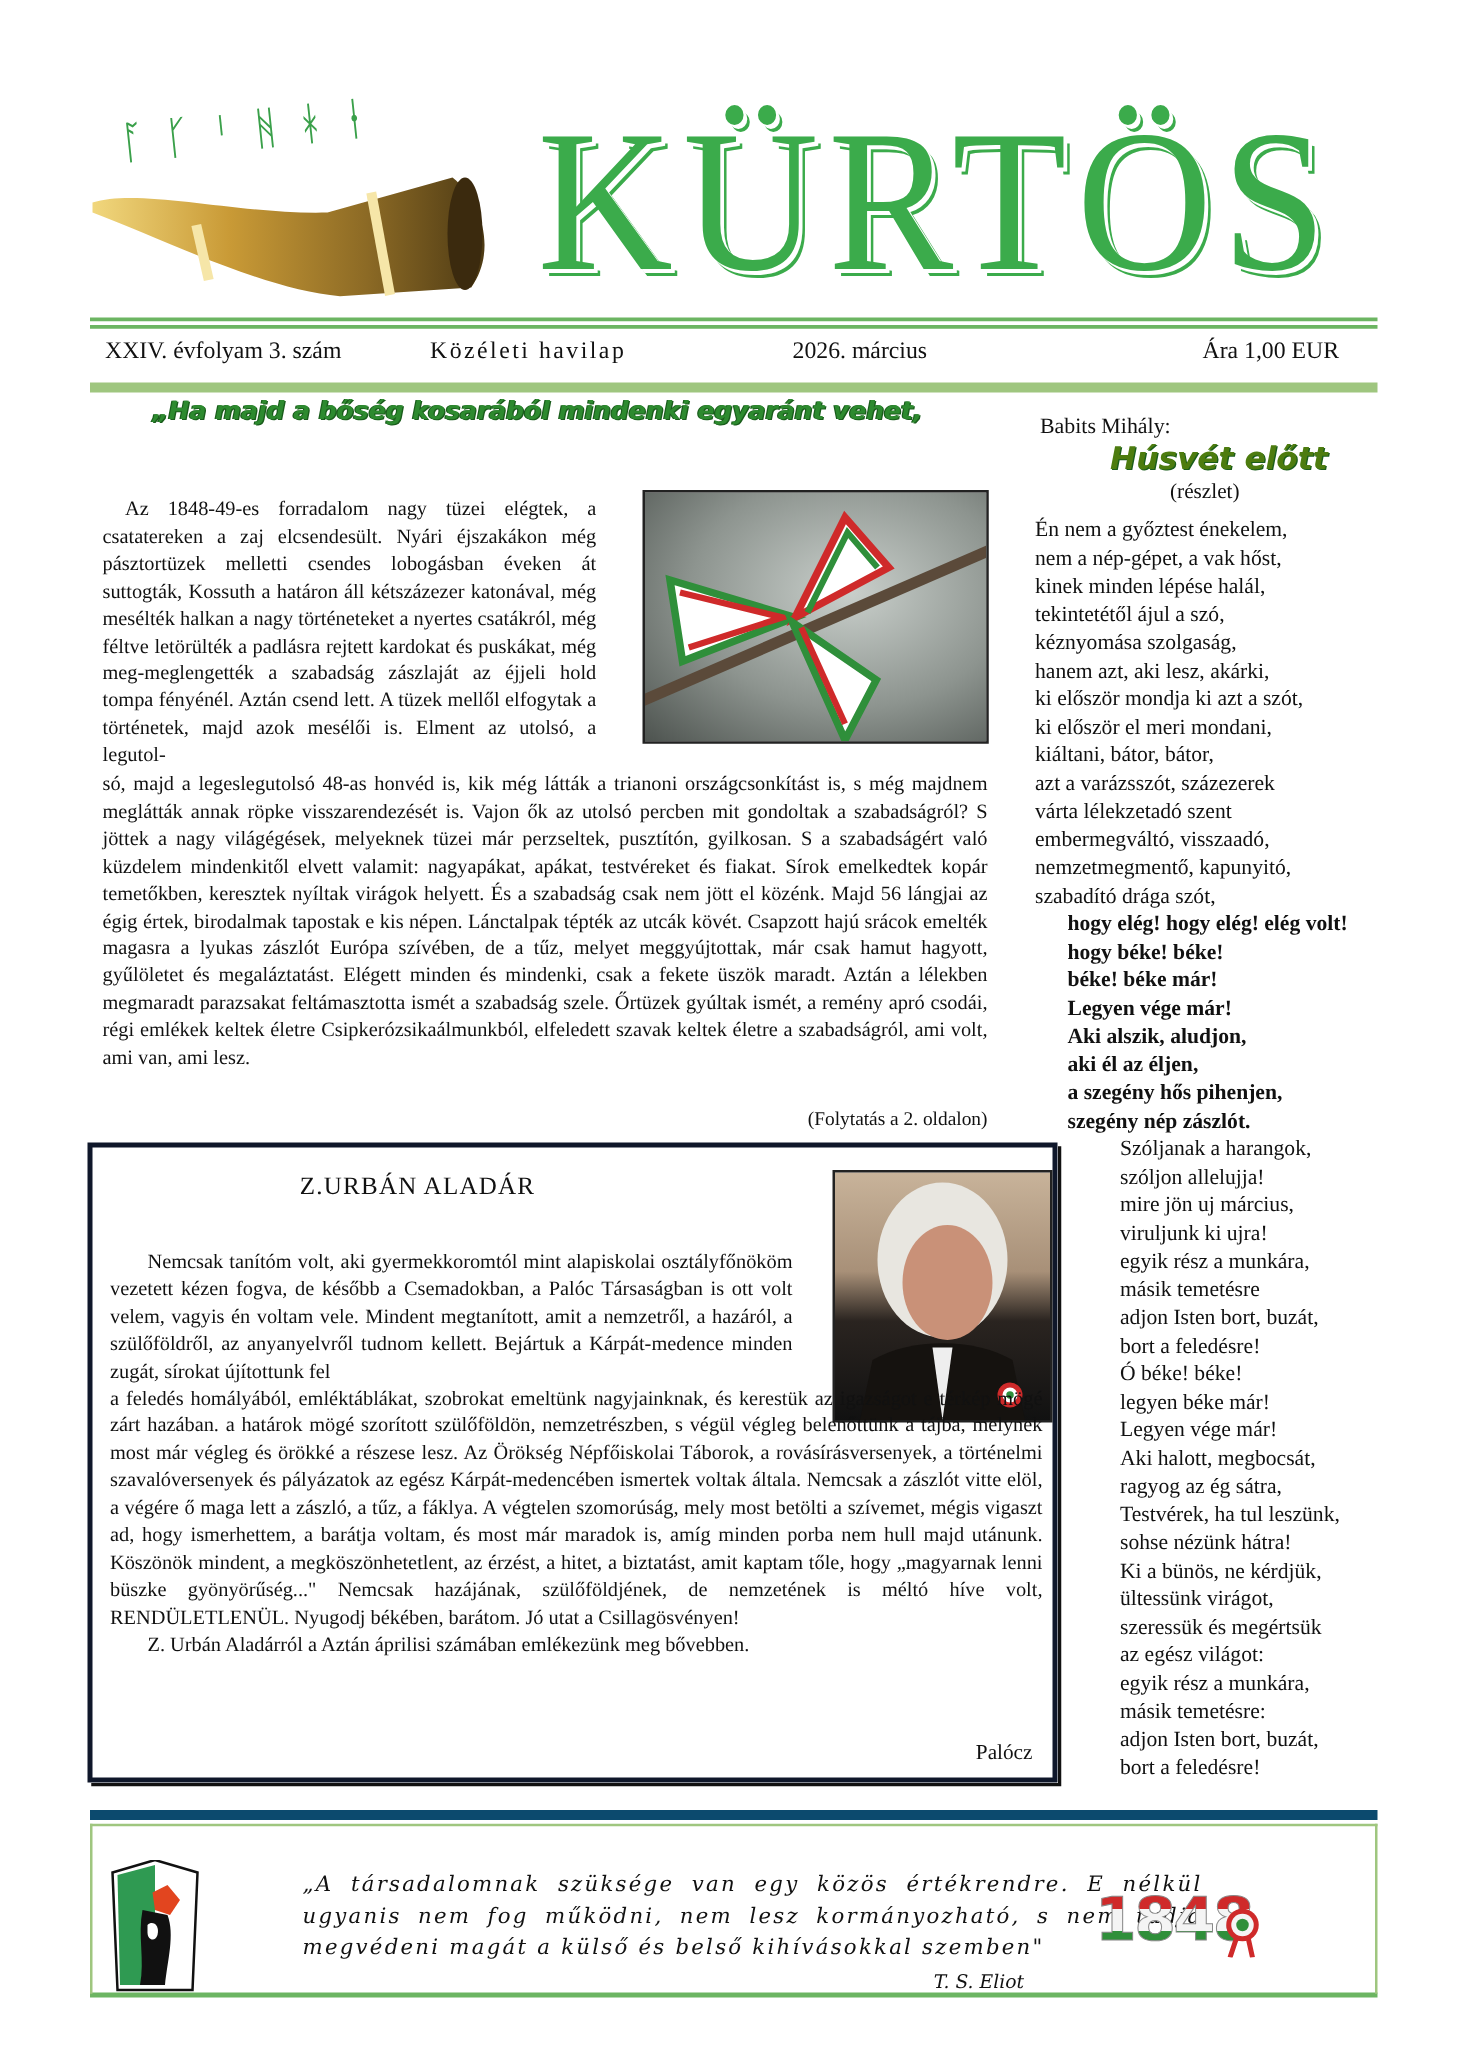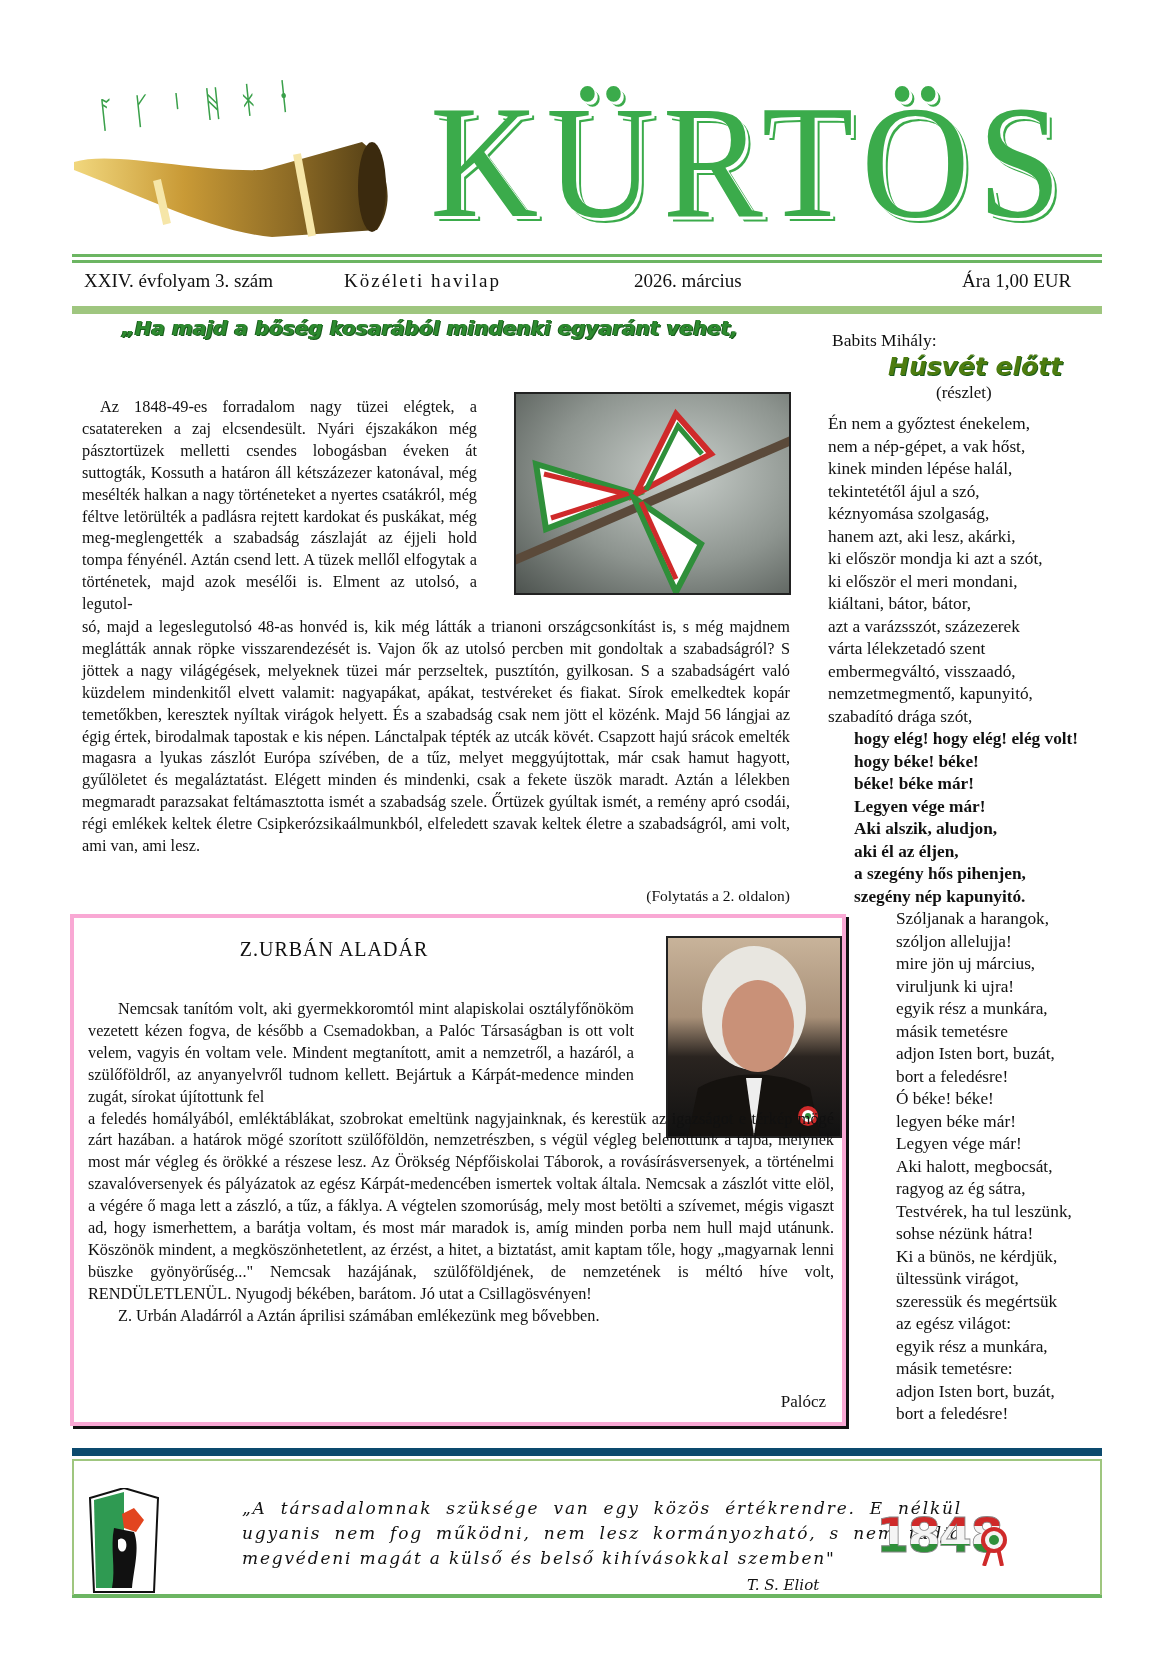--- a/index.html
+++ b/index.html
@@ -29,21 +29,21 @@
 
   .body-text { font-size:16.3px; line-height:21.9px; text-align:justify; }
   #lead { left:82px; top:396px; width:395px; text-indent:18px; }
   #lead-cont { left:82px; top:616px; width:708px; }
   #cont-note { left:600px; top:887px; width:190px; text-align:right; font-size:15.5px; }
 
   #ribbon-photo { left:514px; top:392px; width:273px; height:199px; border:2px solid #222; overflow:hidden;
                   background:radial-gradient(ellipse at 60% 40%, #c9cfcb 0%, #8d948f 55%, #4d534f 100%); }
 
   
-  #obit { left:70px; top:914px; width:776px; height:512px; border:4px solid #f9a8d4; box-sizing:border-box;
+  #obit { left:70px; top:914px; width:776px; height:512px; border:4px solid #0f172a; box-sizing:border-box;
           box-shadow:3px 3px 0 #111; }
   #obit-name { left:0; top:20px; width:520px; text-align:center; font-size:20px; letter-spacing:1px; }
   #obit-dates { left:0; top:48px; width:520px; text-align:center; font-size:20px; font-weight:bold; letter-spacing:1px; }
   #obit-p1 { left:14px; top:80px; width:546px; }
   #obit-photo { left:592px; top:18px; width:172px; height:198px; border:2px solid #222; overflow:hidden;
                 background:linear-gradient(180deg,#c8b39a 0%, #a89078 40%, #2a2420 60%, #111 100%); }
   #obit-sign { right:16px; bottom:10px; font-size:17px; }
 
   
   #poem-author { left:832px; top:330px; font-size:17.5px; }
@@ -154,21 +154,21 @@
     <div class="pl ">embermegváltó, visszaadó,</div>
     <div class="pl ">nemzetmegmentő, kapunyitó,</div>
     <div class="pl ">szabadító drága szót,</div>
     <div class="pl i1">hogy elég! hogy elég! elég volt!</div>
     <div class="pl i1">hogy béke! béke!</div>
     <div class="pl i1">béke! béke már!</div>
     <div class="pl i1">Legyen vége már!</div>
     <div class="pl i1">Aki alszik, aludjon,</div>
     <div class="pl i1">aki él az éljen,</div>
     <div class="pl i1">a szegény hős pihenjen,</div>
-    <div class="pl i1">szegény nép kapunyitó.</div>
+    <div class="pl i1">szegény nép zászlót.</div>
     <div class="pl i2">Szóljanak a harangok,</div>
     <div class="pl i2">szóljon allelujja!</div>
     <div class="pl i2">mire jön uj március,</div>
     <div class="pl i2">viruljunk ki ujra!</div>
     <div class="pl i2">egyik rész a munkára,</div>
     <div class="pl i2">másik temetésre</div>
     <div class="pl i2">adjon Isten bort, buzát,</div>
     <div class="pl i2">bort a feledésre!</div>
     <div class="pl i2">Ó béke! béke!</div>
     <div class="pl i2">legyen béke már!</div>

